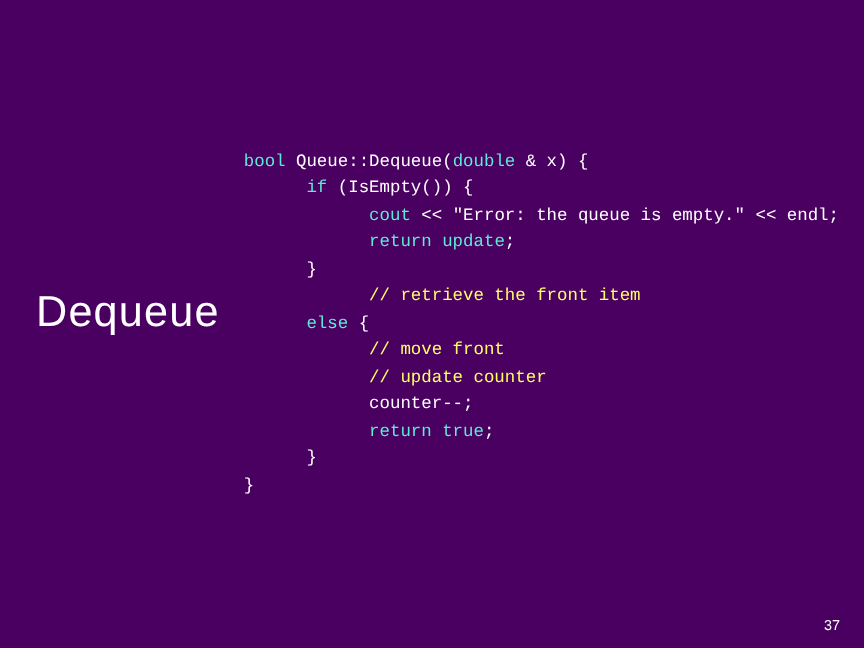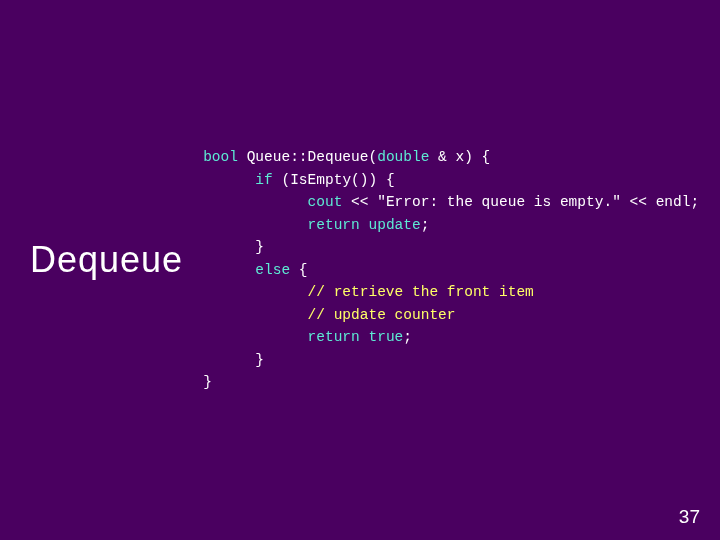--- a/index.html
+++ b/index.html
@@ -65,38 +65,40 @@
     .string {
       color: #ffffff;
     }
 
     .slide-number {
       position: absolute;
       bottom: 12px;
       right: 20px;
       color: #ffffff;
       font-family: Arial, sans-serif;
-      font-size: 19px;
+      font-size: 12px;
       margin-top: 48px;
     }
   </style>
 </head>
 <body>
 
 <div class="slide-container">
   <h1 class="slide-title">Dequeue</h1>
 
   <div class="code-block">
     <span class="code-line normal"><span class="kw">bool</span> Queue::Dequeue(<span class="kw">double</span> &amp; x) {</span>
     <span class="code-line normal">      <span class="kw">if</span> (IsEmpty()) {</span>
     <span class="code-line normal">            <span class="kw">cout</span> &lt;&lt; <span class="string">"Error: the queue is empty."</span> &lt;&lt; endl;</span>
     <span class="code-line normal">            <span class="kw">return</span> <span class="kw">update</span>;</span>
     <span class="code-line normal">      }</span>
+    <span class="code-line comment">            // retrieve the front item</span>
     <span class="code-line normal">      <span class="kw">else</span> {</span>
-    <span class="code-line comment">            // retrieve the front item</span>
+    <span class="code-line comment">            // move front</span>
     <span class="code-line comment">            // update counter</span>
+    <span class="code-line normal">            counter--;</span>
     <span class="code-line normal">            <span class="kw">return</span> <span class="kw">true</span>;</span>
     <span class="code-line normal">      }</span>
     <span class="code-line normal">}</span>
   </div>
 
   <div class="slide-number">37</div>
 </div>
 
 </body></html>

